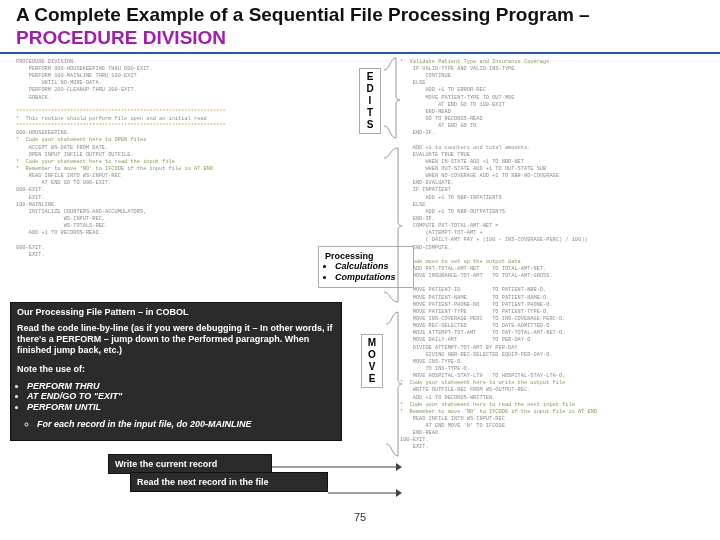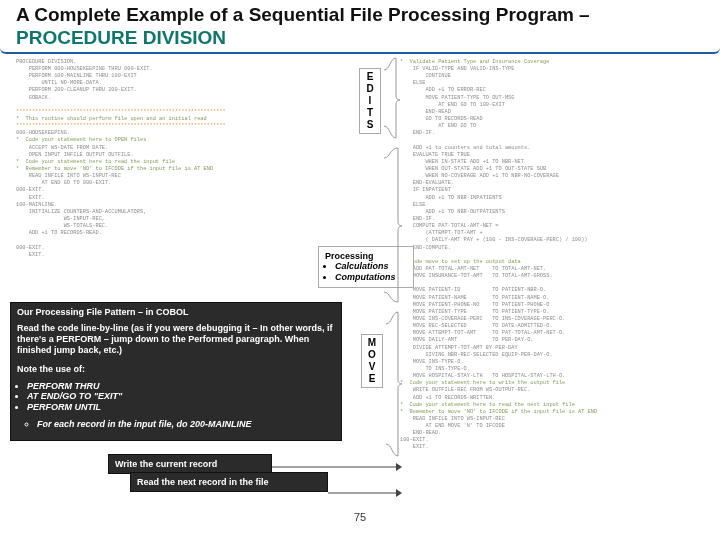--- a/index.html
+++ b/index.html
@@ -14,32 +14,31 @@
   .slide {
     position: relative;
     width: 720px;
     height: 540px;
     background: #fff;
     box-sizing: border-box;
   }
   .title-area {
     padding: 4px 16px 2px 16px;
     border-bottom: 2px solid #1f5aa6;
-    border-radius: 6px;
   }
   .title {
     font-size: 19px;
     font-weight: bold;
     color: #111;
     line-height: 1.2;
   }
   .subtitle {
     font-size: 19px;
     font-weight: bold;
-    color: #0f766e;
+    color: #a21caf;
     line-height: 1.2;
   }
   .content {
     position: relative;
     width: 100%;
     height: 475px;
   }
   .code-col {
     position: absolute;
     top: 0;

